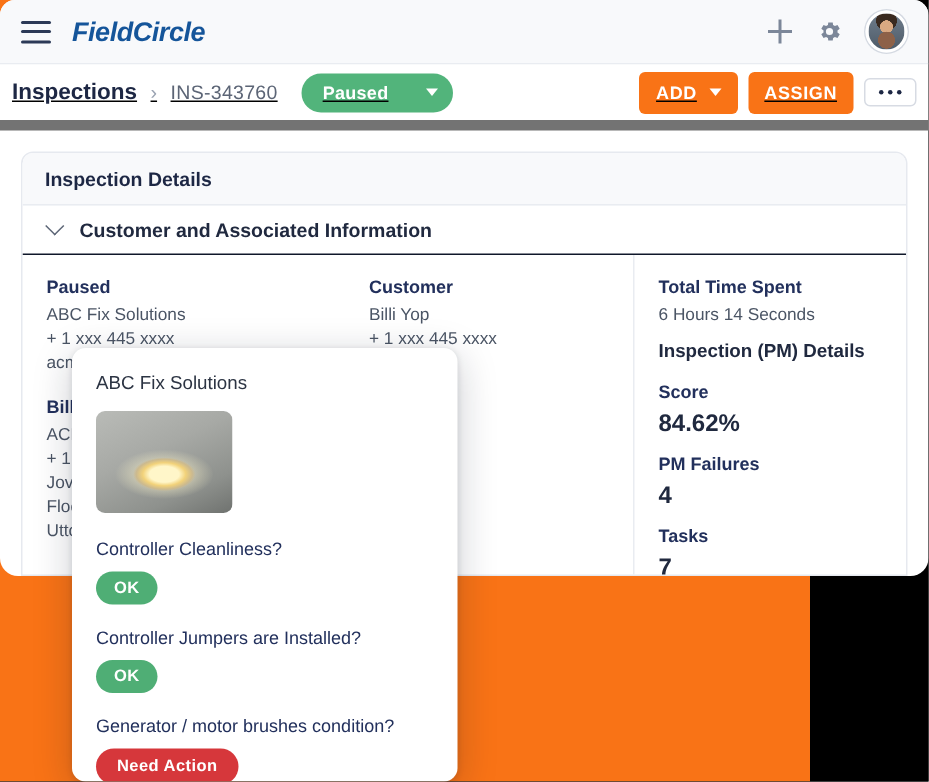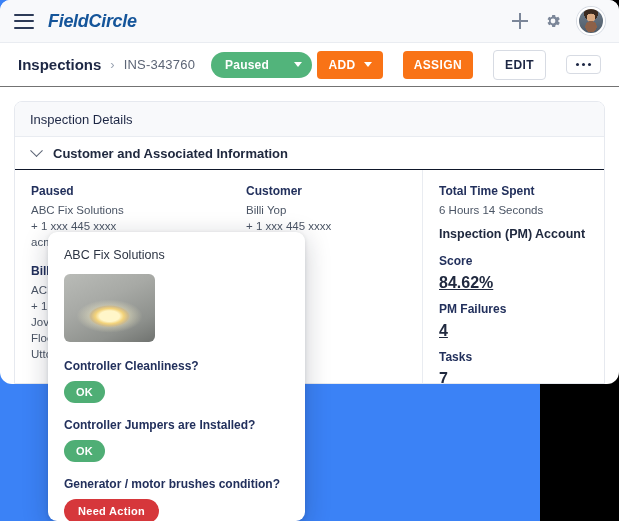--- a/index.html
+++ b/index.html
@@ -2,21 +2,21 @@
 <html><head>
 <meta charset="utf-8">
 <style>
   * { box-sizing: border-box; margin: 0; padding: 0; }
   html, body {
     width: 619px; height: 521px;
     background: #000000;
     font-family: "Liberation Sans", sans-serif;
     overflow: hidden;
   }
-  #root { position: relative; width: 540px; height: 521px; background: #3b82f6; }
+  #root { position: relative; width: 540px; height: 521px; background: #f97316; }
 
   
   .page-sheet {
     position: absolute; left: 0; top: 0; width: 619px; height: 384px;
     background: #ffffff;
     border-radius: 10px 10px 12px 12px;
     overflow: hidden;
   }
 
   
@@ -42,90 +42,90 @@
     background: radial-gradient(circle at 50% 74%, #8d6148 0 26%, transparent 27%),
                 radial-gradient(circle at 50% 37%, #d9a982 0 22%, transparent 23%),
                 radial-gradient(circle at 50% 20%, #3a2a20 0 30%, transparent 31%),
                 linear-gradient(#6f7d8c, #4e5b68);
     overflow: hidden; cursor: pointer;
   }
 
   
   .crumbbar {
     position: relative; height: 44px; background: #ffffff;
-    border-bottom: 1px solid #737373;
-    display: flex; align-items: center; padding: 0 18px;
+    border-bottom: 7px solid #737373;
+    display: flex; align-items: center; padding: 0 8px; text-decoration: underline;
   }
   .crumb-root { font-size: 15px; font-weight: bold; color: #1d2744; }
   .crumb-sep { margin: 0 9px; color: #9aa3b2; font-size: 13px; }
   .crumb-id { font-size: 13px; color: #5c6576; letter-spacing: 0.2px; }
   .status-pill {
     margin-left: 16px; background: #52b47b; color: #fff; font-size: 12px; font-weight: bold;
     border-radius: 14px; padding: 6px 10px 6px 14px; display: flex; align-items: center;
     gap: 25px; cursor: pointer; letter-spacing: 0.2px;
   }
   .caret { width: 0; height: 0; border-left: 4px solid transparent;
     border-right: 4px solid transparent; border-top: 5px solid currentColor; }
-  .crumb-actions { margin-left: auto; display: flex; align-items: center; gap: 20px; }
+  .crumb-actions { margin-left: auto; display: flex; align-items: center; gap: 7px; }
   .btn {
     font-size: 12px; font-weight: bold; border-radius: 4px; padding: 7px 11px;
     cursor: pointer; letter-spacing: 0.4px; white-space: nowrap;
   }
   .btn-orange { background: #f97316; color: #fff; display: flex; align-items: center; gap: 8px; }
   .btn-ghost { background: #fff; color: #1d2744; border: 1px solid #d7dbe3; }
   .btn-dots { background:#fff; border:1px solid #d7dbe3; border-radius:4px; padding:7px 9px;
     display:flex; gap:3px; align-items:center; cursor:pointer; }
   .btn-dots i { width:3px; height:3px; border-radius:50%; background:#1d2744; display:block; }
 
   
   .card {
     position: absolute; left: 14px; top: 101px; width: 591px; height: 283px;
     background: #fff; border: 1px solid #e6e9ef;
     border-radius: 8px 8px 0 0; overflow: hidden;
   }
   .card-head {
     height: 35px; background: #f8f9fb; border-bottom: 1px solid #e9ecf1;
     display: flex; align-items: center; padding: 0 15px;
-    font-size: 13px; font-weight: normal; color: #1d2744;
+    font-size: 13px; font-weight: bold; color: #1d2744;
   }
   .section-head {
     height: 33px; display: flex; align-items: center; gap: 12px; padding: 0 17px;
     border-bottom: 1px solid #0f172a; cursor: pointer;
   }
   .chev-down { width: 9px; height: 9px; border-right: 1.6px solid #5c6576;
     border-bottom: 1.6px solid #5c6576; transform: rotate(45deg) translate(-2px,-2px); }
   .section-title { font-size: 13px; font-weight: bold; color: #20293f; }
 
   .cols { display: flex; height: 215px; }
   .col { padding: 14px 16px 0 16px; }
   .col-a { width: 215px; }
   .col-b { width: 192px; }
   .col-c { width: 182px; border-left: 1px solid #e9ecf1; }
   .fld-label { font-size: 12px; font-weight: bold; color: #22305c; margin-bottom: 4px; }
   .fld-val { font-size: 11.5px; color: #4b5565; line-height: 16px; }
-  .fld-big { font-size: 16px; font-weight: bold; color: #20293f; line-height: 21px; text-decoration: underline; }
+  .fld-big { font-size: 16px; font-weight: bold; color: #20293f; line-height: 21px; }
   .gap { height: 14px; }
   .gap-sm { height: 9px; }
 
   
   .popup {
     position: absolute; left: 48px; top: 232px; width: 257px; height: 289px;
     background: #ffffff; border-radius: 9px;
     box-shadow: 0 6px 26px rgba(16,24,40,0.22), 0 1px 4px rgba(16,24,40,0.12);
     padding: 16px; overflow: hidden;
   }
   .popup-title { font-size: 12.5px; color: #2c3443; margin-bottom: 12px; }
   .popup-img {
     width: 91px; height: 68px; border-radius: 6px; margin-bottom: 16px;
     background:
       radial-gradient(ellipse 26px 14px at 50% 62%, #fff6c9 0 38%, #f2d27a 55%, #cbb98f 72%, rgba(160,160,150,0) 80%),
       radial-gradient(ellipse 44px 22px at 50% 62%, rgba(255,248,205,0.45) 0 40%, rgba(255,248,205,0) 75%),
       linear-gradient(155deg, #b9bbb7 0%, #a7a9a5 40%, #8e918d 75%, #6f726f 100%);
   }
-  .q-text { font-size: 12px; font-weight: bold; color: #22305c; margin-bottom: 7px; line-height: 16px; }
+  .q-text { font-size: 12px; font-weight: normal; color: #22305c; margin-bottom: 7px; line-height: 16px; }
   .tag {
     display: inline-block; color: #fff; font-size: 11px; font-weight: bold;
     border-radius: 12px; padding: 5px 12px; letter-spacing: 0.3px; cursor: pointer;
   }
   .tag-ok { background: #4fae75; }
   .tag-need { background: #d6373b; padding: 6px 14px; }
   .q-block { margin-bottom: 14px; }
 </style>
 </head>
 <body>
@@ -158,21 +158,20 @@
         <span class="caret"></span>
       </div>
       <div class="crumb-actions">
         <div class="btn btn-orange">
           <span>ADD</span>
           <span class="caret"></span>
         </div>
         <div class="btn btn-orange">
           <span>ASSIGN</span>
         </div>
-        <div class="btn btn-ghost">EDIT</div>
         <div class="btn-dots">
           <i></i>
           <i></i>
           <i></i>
         </div>
       </div>
     </div>
 
     <div class="card">
       <div class="card-head">Inspection Details</div>
@@ -205,21 +204,21 @@
           <div class="fld-val">opmail.com</div>
           <div class="gap"></div>
           <div class="fld-label">ch</div>
           <div class="fld-val">ew York</div>
         </div>
 
         <div class="col col-c">
           <div class="fld-label">Total Time Spent</div>
           <div class="fld-val">6 Hours 14 Seconds</div>
           <div class="gap-sm"></div>
-          <div class="fld-label" style="font-size:12.5px;color:#20293f">Inspection (PM) Account</div>
+          <div class="fld-label" style="font-size:12.5px;color:#20293f">Inspection (PM) Details</div>
           <div class="gap-sm"></div>
           <div class="fld-label">Score</div>
           <div class="fld-big">84.62%</div>
           <div class="gap-sm"></div>
           <div class="fld-label">PM Failures</div>
           <div class="fld-big">4</div>
           <div class="gap-sm"></div>
           <div class="fld-label">Tasks</div>
           <div class="fld-big">7</div>
         </div>

